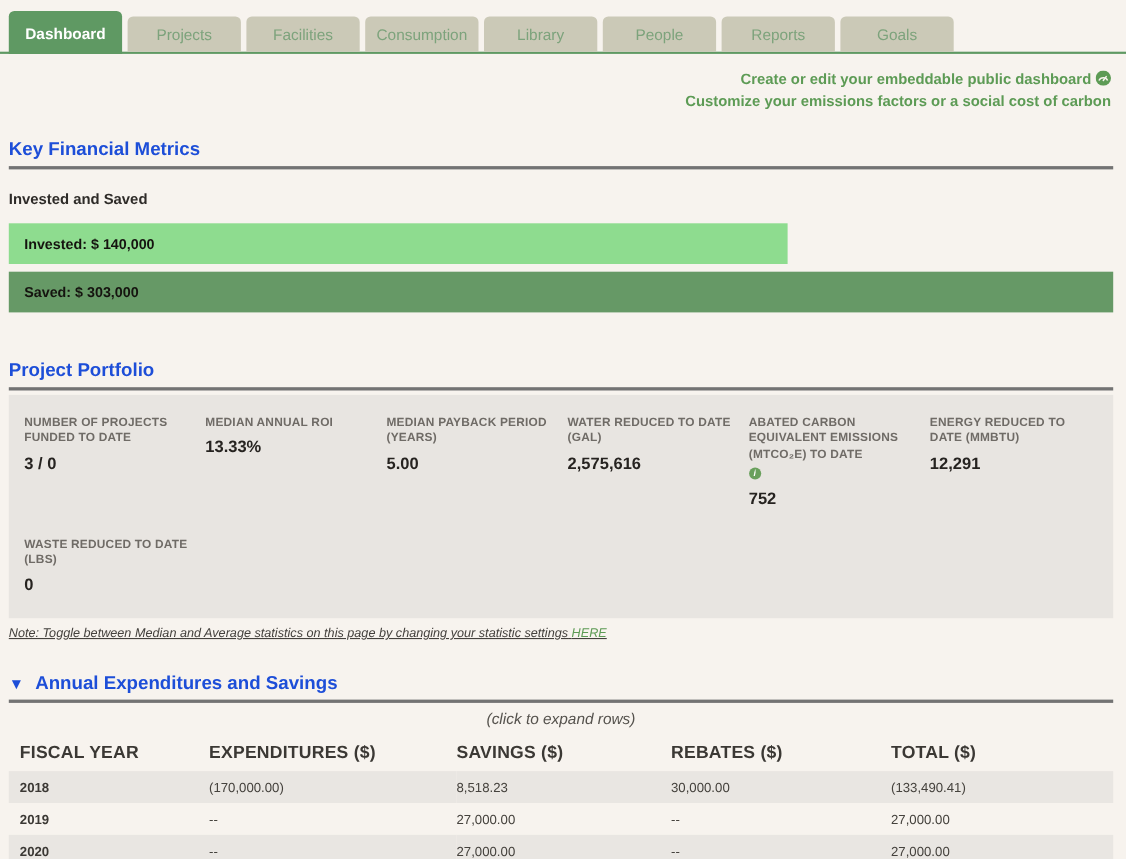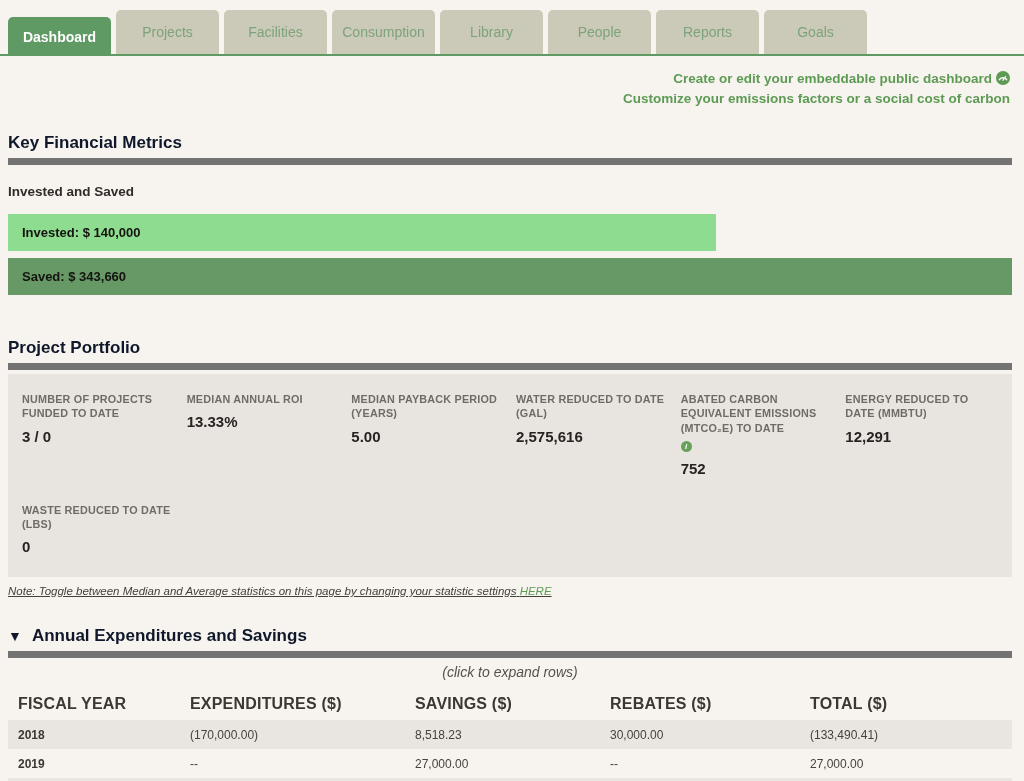--- a/index.html
+++ b/index.html
@@ -9,21 +9,21 @@
     font-family: "Liberation Sans", sans-serif;
     color: #2e2b28;
   }
   
   .tabbar {
     display: flex; align-items: flex-end; gap: 5px;
     padding: 10px 0 0 8px;
     border-bottom: 2px solid var(--active-tab, #5f9963);
   }
   .tab {
-    width: 103px; height: 44px;
+    width: 103px; height: 32px;
     display: flex; align-items: center; justify-content: center;
     background: var(--inactive-tab-bg, #cbc9b7);
     color: #7da37c;
     font-size: 14px;
     border-radius: 5px 5px 0 0;
     cursor: pointer;
   }
   .tab.active {
     background: var(--active-tab, #5f9963);
     color: #ffffff;
@@ -35,22 +35,22 @@
   .header-links a {
     display: block; text-decoration: none;
     color: var(--link-green, #5d9b55);
     font-size: 13.5px; font-weight: bold; line-height: 20px;
     cursor: pointer;
   }
   .gauge-icon { vertical-align: -2px; margin-left: 4px; }
   
   .section { margin: 0 12px 0 8px; }
   .section-title {
-    font-size: 17px; font-weight: bold; color: #0f172a;
-    padding-bottom: 5px; border-bottom: 7px solid #737373;
+    font-size: 17px; font-weight: bold; color: #1d4ed8;
+    padding-bottom: 5px; border-bottom: 3px solid #737373;
   }
   .fin-section { margin-top: 24px; }
   .subtitle { margin-top: 19px; font-size: 13.5px; font-weight: bold; }
   
   .bars { margin-top: 15px; }
   .bar {
     height: 37px; display: flex; align-items: center;
     padding-left: 14px; font-size: 13px; font-weight: bold; color: #15130f;
   }
   .bar.invested { background: var(--invested-bar, #8edc8f); width: 70.5%; margin-bottom: 7px; }
@@ -116,21 +116,21 @@
         <line x1="8" y1="10.5" x2="11" y2="6.5" stroke="#f7f3ee" stroke-width="1.6" stroke-linecap="round"></line>
       </svg></a>
   <a>Customize your emissions factors or a social cost of carbon</a>
 </div>
 
 <div class="section fin-section">
   <div class="section-title">Key Financial Metrics</div>
   <div class="subtitle">Invested and Saved</div>
   <div class="bars">
     <div class="bar invested" style="width: 70.5%;">Invested: $ 140,000</div>
-    <div class="bar saved">Saved: $ 343,660</div>
+    <div class="bar saved">Saved: $ 303,000</div>
   </div>
 </div>
 
 <div class="section portfolio-section">
   <div class="section-title">Project Portfolio</div>
   <div class="panel">
     <div class="metric">
       <div class="metric-label">NUMBER OF PROJECTS FUNDED TO DATE</div>
       <div class="metric-value">3 / 0</div>
     </div>

